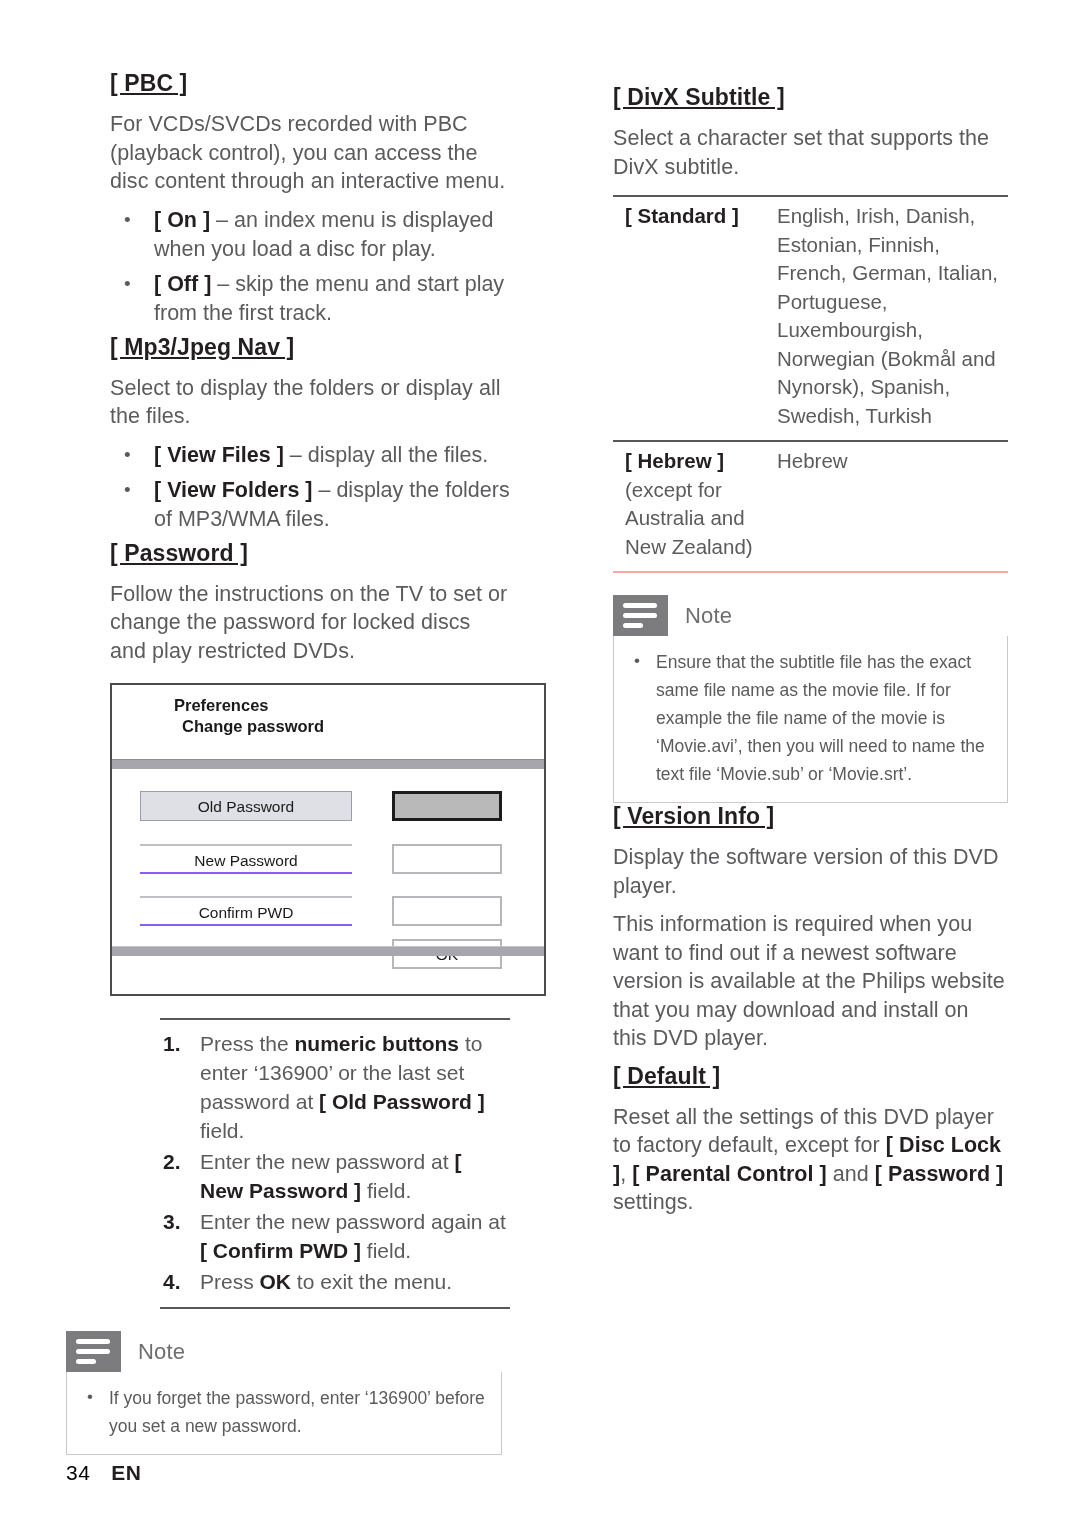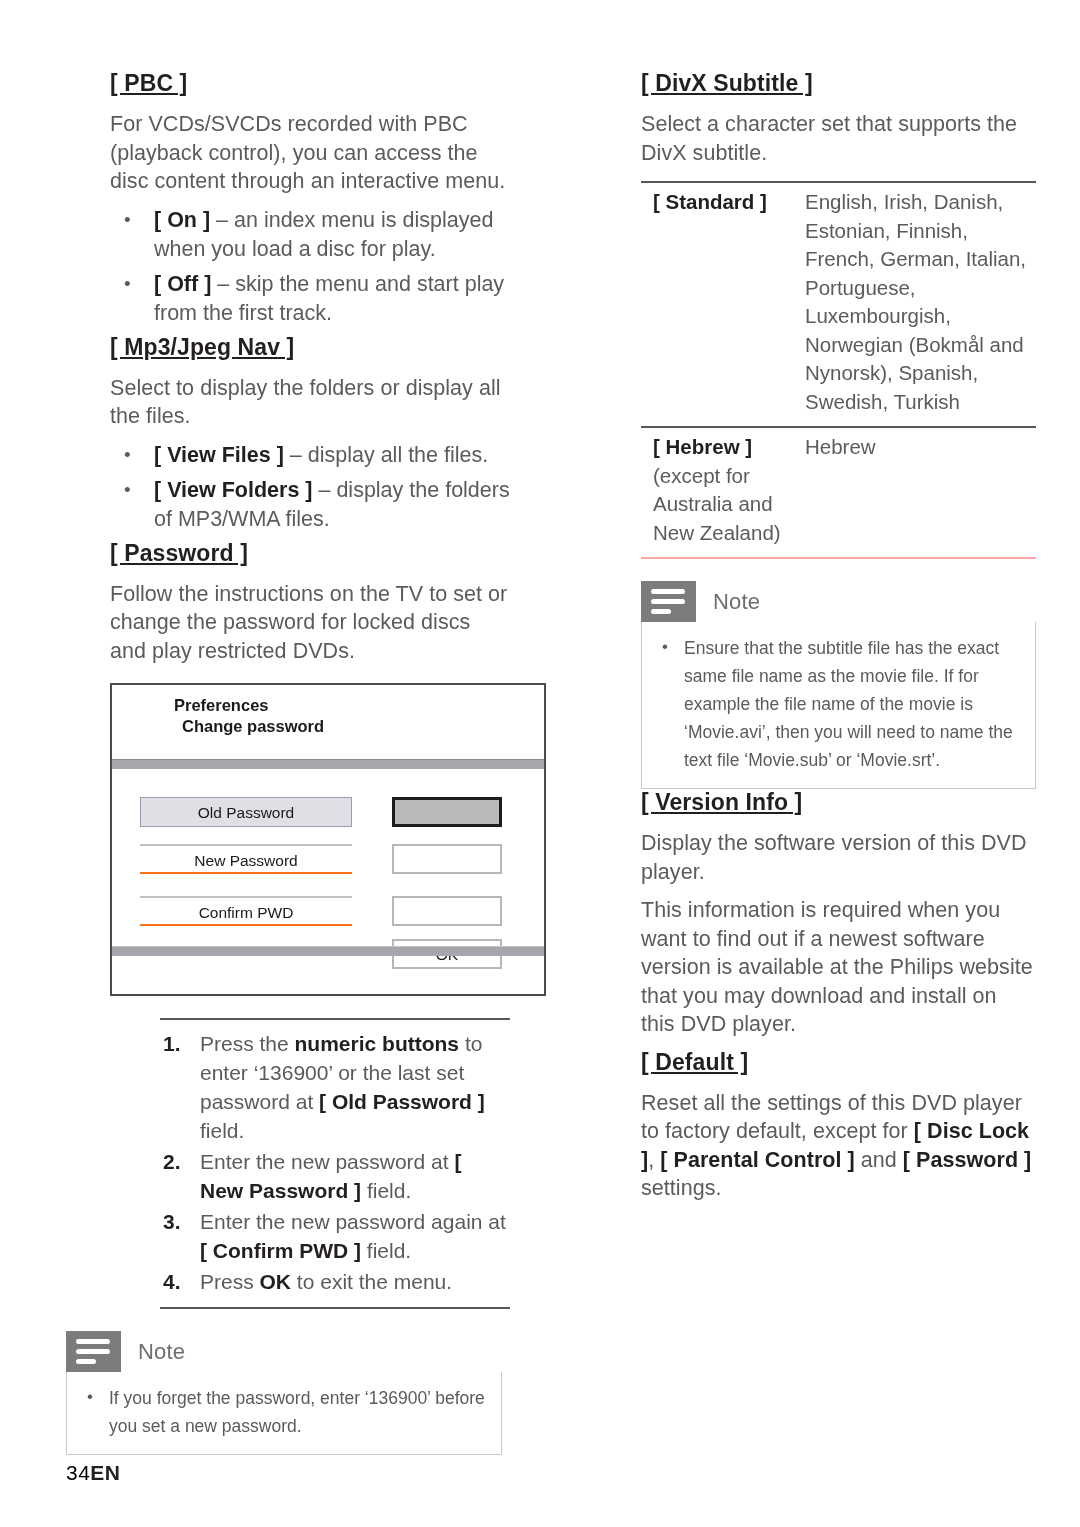--- a/index.html
+++ b/index.html
@@ -20,21 +20,21 @@
     position: absolute;
     inset: 0;
   }
 
   
   .col {
     position: absolute;
     top: 70px;
   }
   .col-left  { left: 110px; width: 400px; }
-  .col-right { left: 641px; width: 395px; }
+  .col-right { left: 613px; width: 395px; margin-top: 14px; }
 
   
   h2.sec {
     font-size: 23px;
     font-weight: bold;
     color: #231f20;
     margin: 0 0 13px 0;
     line-height: 1.18;
     letter-spacing: .1px;
     text-decoration: underline;
@@ -244,21 +244,21 @@
     font-size: 15.5px;
     color: #1a1a1a;
     box-sizing: border-box;
   }
   .tv-label.sel {
     background: #dfe0e6;
     border: 1px solid #9a9ab0;
   }
   .tv-label.plain {
     border-top: 2px solid #c0c0c4;
-    border-bottom: 2px solid #f97316;
+    border-bottom: 2px solid #8b5cf6;
   }
   .tv-input {
     position: absolute;
     left: 252px;
     width: 110px;
     height: 30px;
     box-sizing: border-box;
     background: #ffffff;
     border: 2px solid #b7b7bb;
   }
@@ -293,20 +293,21 @@
     position: absolute;
     left: 66px;
     bottom: 42px;
     font-size: 21px;
     letter-spacing: .5px;
   }
   .footer .pg { color: #000000; }
   .footer .lang {
     color: #231f20;
     font-weight: bold;
+    margin-left: 21px;
   }
 </style>
 </head>
 <body>
 
 <div class="page">
 
   <div class="col col-left">
 
     <h2 class="sec">[ PBC ]</h2>
@@ -335,21 +336,21 @@
     <p class="body">Follow the instructions on the TV to set or change the password for locked discs and play restricted DVDs.</p>
 
     <div class="tvshot">
       <div class="tv-head">
         <div>Preferences</div>
         <div class="l2">Change password</div>
       </div>
       <div class="tv-bar"></div>
       <div class="tv-body">
 
-        <div class="tv-row" style="top:28px;">
+        <div class="tv-row" style="top:22px;">
           <div class="tv-label sel">Old Password</div>
           <div class="tv-input active"></div>
         </div>
 
         <div class="tv-row" style="top:75px;">
           <div class="tv-label plain">New Password</div>
           <div class="tv-input"></div>
         </div>
 
         <div class="tv-row" style="top:127px;">

